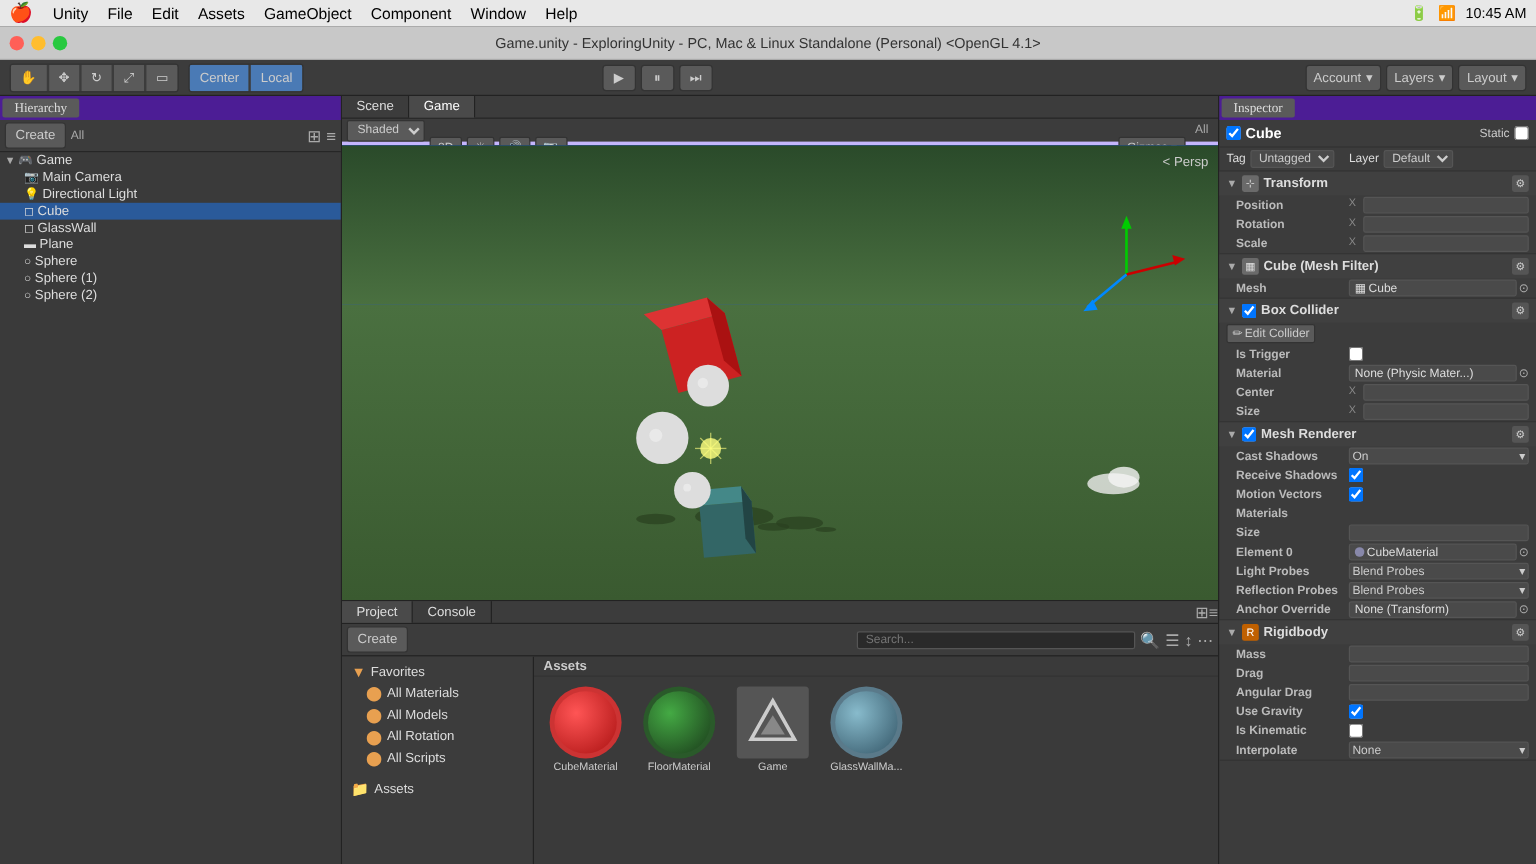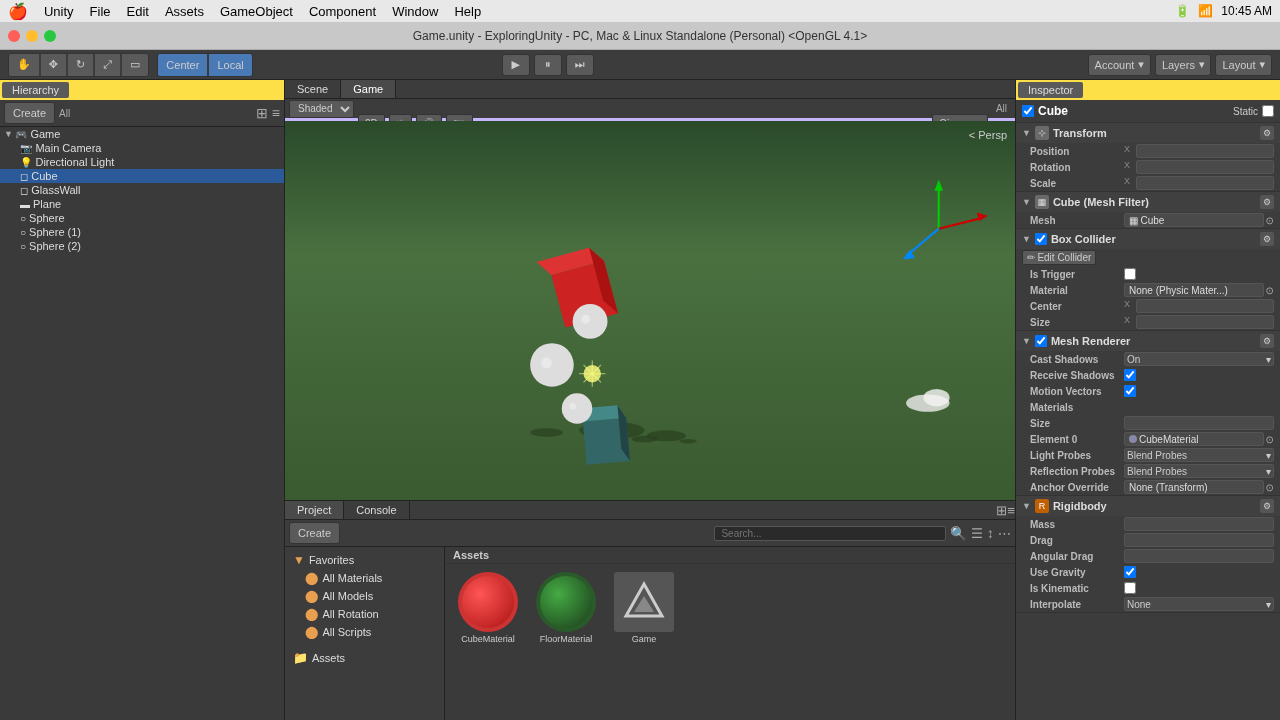--- a/index.html
+++ b/index.html
@@ -28,21 +28,21 @@
     .toolbar-center { display: flex; gap: 4px; margin: 0 auto; }
     .play-btn { background: #5a5a5a; border: 1px solid #333; width: 28px; height: 22px; border-radius: 3px; display: flex; align-items: center; justify-content: center; cursor: pointer; color: #ccc; }
     .toolbar-right { display: flex; gap: 4px; margin-left: auto; }
     .toolbar-dropdown { background: #5a5a5a; border: 1px solid #333; border-radius: 3px; color: #ccc; padding: 2px 6px; font-size: 11px; cursor: pointer; height: 22px; display: flex; align-items: center; gap: 4px; }
 
     
     .main-layout { display: flex; height: calc(720px - 22px - 28px - 30px); }
 
     
     .left-panel { width: 285px; display: flex; flex-direction: column; background: #3c3c3c; border-right: 1px solid #222; flex-shrink: 0; }
-    .panel-tab-bar { display: flex; background: #fde047; padding: 2px; gap: 2px; }
+    .panel-tab-bar { display: flex; background: #4c1d95; padding: 2px; gap: 2px; font-family: Liberation Serif, serif; }
     .panel-tab-item { padding: 2px 10px; border-radius: 2px; cursor: pointer; font-size: 11px; }
     .panel-tab-item.active { background: #5a5a5a; }
     .hierarchy-toolbar { display: flex; align-items: center; padding: 2px 4px; background: #3c3c3c; border-bottom: 1px solid #222; gap: 4px; }
     .hierarchy-content { flex: 1; overflow-y: auto; background: #3a3a3a; }
     .tree-item { display: flex; align-items: center; padding: 1px 4px; cursor: pointer; font-size: 11px; }
     .tree-item.selected { background: #2a5a9a; }
     .tree-arrow { color: #aaa; margin-right: 2px; font-size: 9px; }
     .tree-icon { margin-right: 3px; font-size: 10px; }
 
     
@@ -359,36 +359,52 @@
             <div class="asset-item">
               <div class="asset-thumb" style="background:#555;border-radius:3px;">
 
                 <svg width="52" height="52" viewBox="0 0 52 52">
                   <polygon points="26,8 44,40 8,40" fill="none" stroke="#ccc" stroke-width="3"></polygon>
                   <polygon points="26,20 36,36 16,36" fill="#888"></polygon>
                 </svg>
               </div>
               <span class="asset-label">Game</span>
             </div>
+            <div class="asset-item">
+              <div class="asset-thumb" style="background:#5a7a8a;border-radius:50%;">
+                <div style="width:52px;height:52px;border-radius:50%;background:radial-gradient(circle at 35% 35%, #88bbcc, #335566);"></div>
+              </div>
+              <span class="asset-label">GlassWallMa...</span>
+            </div>
           </div>
         </div>
       </div>
     </div>
   </div>
 
   <div class="right-panel">
     <div class="panel-tab-bar">
       <div class="panel-tab-item active">Inspector</div>
     </div>
 
     <div class="inspector-title-bar">
       <input type="checkbox" class="inspector-checkbox" checked="" style="">
       <span class="inspector-obj-name">Cube</span>
       <span class="inspector-static">Static</span>
       <input type="checkbox" class="inspector-checkbox" style="">
+    </div>
+    <div class="tag-layer-row">
+      <span>Tag</span>
+      <select class="tag-select">
+        <option>Untagged</option>
+      </select>
+      <span style="margin-left:8px;">Layer</span>
+      <select class="tag-select">
+        <option>Default</option>
+      </select>
     </div>
 
     <div class="component-section">
       <div class="component-header">
         <span class="section-arrow">▼</span>
         <span class="component-icon">⊹</span>
         <span class="component-name">Transform</span>
         <span class="gear-btn">⚙</span>
       </div>
       <div class="property-row">

